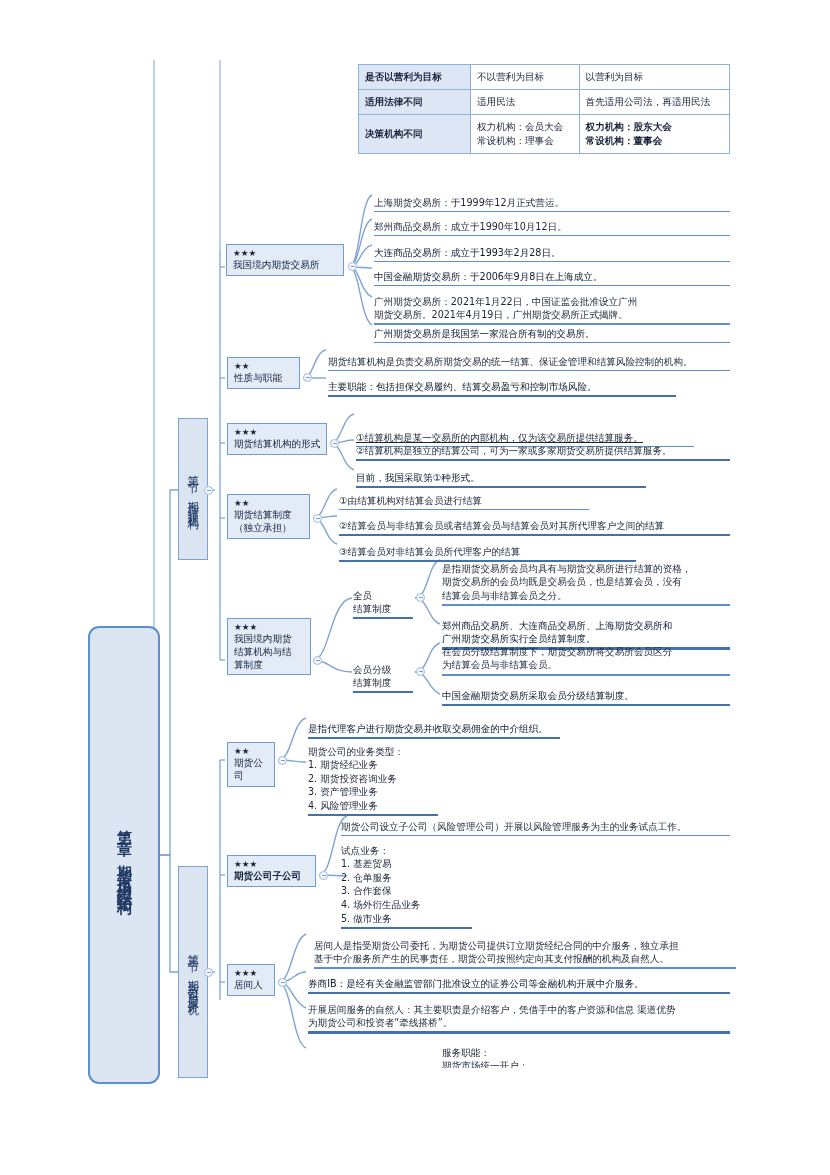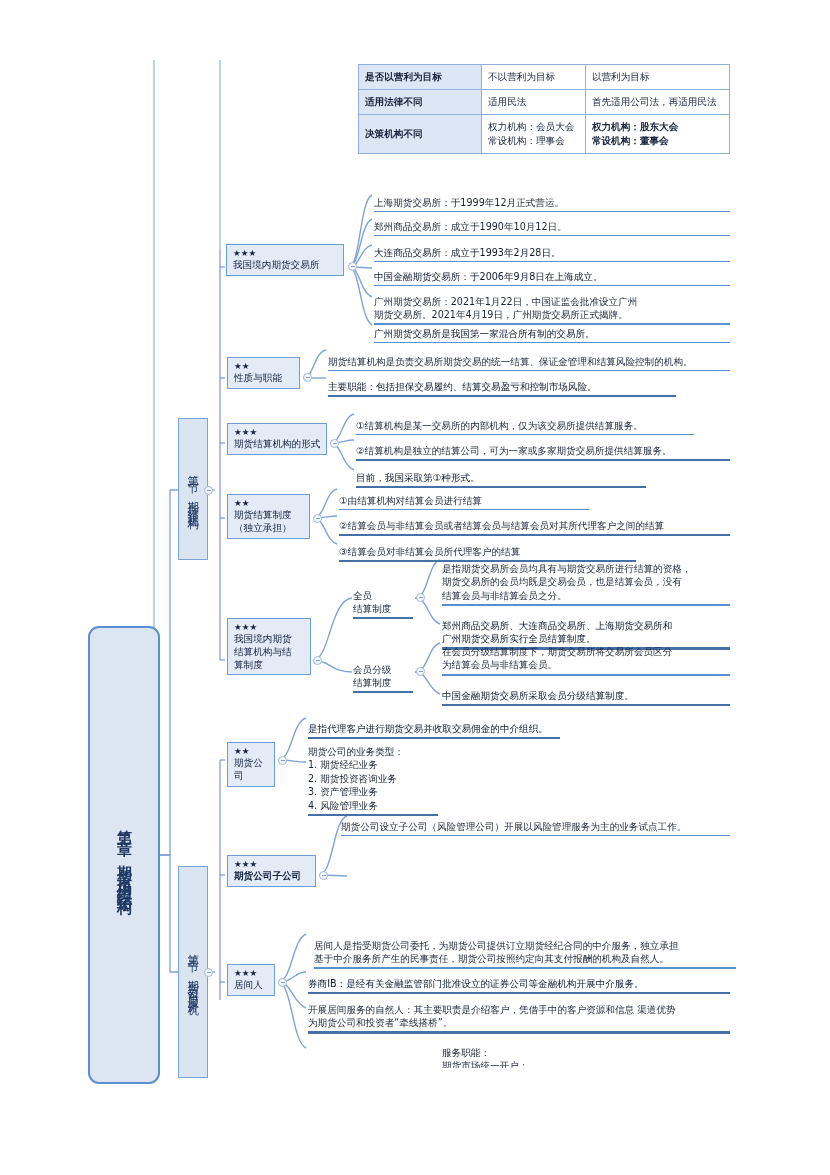--- a/index.html
+++ b/index.html
@@ -110,21 +110,21 @@
   }
   #cmp-table td {
     border:1.3px solid #8fb0d9;
     padding:5px 6px;
     vertical-align:middle;
     line-height:1.45;
     color:#16223a;
     white-space:pre-line;
   }
   #cmp-table tr.clipped td { border-top:none; padding-top:0; height:9px; color:#c9d6e8; }
-  #cmp-table td.rowhead { background:#dde6f4; font-weight:bold; width:123px; }
+  #cmp-table td.rowhead { background:#dde6f4; font-weight:bold; width:112px; }
   #cmp-table td.cell { background:#ffffff; }
   #cmp-table td.bold { font-weight:bold; }
 </style>
 </head>
 <body>
 
 <div id="page">
 
   <svg id="wires" viewBox="0 0 830 1175">
     <g fill="none" stroke="#9cb8dd" stroke-width="1.3">
@@ -272,21 +272,21 @@
   <div class="leaf bold thick" style="left:328px; top:366px; width:348px;">
     <span>主要职能：包括担保交易履约、结算交易盈亏和控制市场风险。</span><span class="ul"></span>
   </div>
 
   <div class="topic-box" style="left:227px; top:423px; width:100px;">
     <span class="stars">★★★</span>
     <span class="tlabel">期货结算机构的形式</span>
   </div>
   <div class="toggle" style="left:330px; top:439px;"></div>
 
-  <div class="leaf" style="left:356px; top:405px; width:338px;">
+  <div class="leaf" style="left:356px; top:417px; width:338px;text-decoration:underline;">
     <span>①结算机构是某一交易所的内部机构，仅为该交易所提供结算服务。</span><span class="ul"></span>
   </div>
   <div class="leaf thick" style="left:356px; top:430px; width:374px;">
     <span>②结算机构是独立的结算公司，可为一家或多家期货交易所提供结算服务。</span><span class="ul"></span>
   </div>
   <div class="leaf bold thick" style="left:356px; top:457px; width:290px;">
     <span>目前，我国采取第①种形式。</span><span class="ul"></span>
   </div>
 
   <div class="topic-box" style="left:227px; top:494px; width:83px;">
@@ -363,20 +363,28 @@
 
   <div class="topic-box bold" style="left:227px; top:855px; width:89px;">
     <span class="stars">★★★</span>
     <span class="tlabel">期货公司子公司</span>
   </div>
   <div class="toggle" style="left:319px; top:871px;"></div>
 
   <div class="leaf" style="left:341px; top:806px; width:389px;">
     <span>期货公司设立子公司（风险管理公司）开展以风险管理服务为主的业务试点工作。</span><span class="ul"></span>
   </div>
+  <div class="leaf thick" style="left:341px; top:830px; width:131px;">
+    <span>试点业务：
+1. 基差贸易
+2. 仓单服务
+3. 合作套保
+4. 场外衍生品业务
+5. 做市业务</span><span class="ul"></span>
+  </div>
 
   <div class="topic-box" style="left:227px; top:964px; width:48px;">
     <span class="stars">★★★</span>
     <span class="tlabel">居间人</span>
   </div>
   <div class="toggle" style="left:278px; top:978px;"></div>
 
   <div class="leaf" style="left:314px; top:925px; width:422px;">
     <span>居间人是指受期货公司委托，为期货公司提供订立期货经纪合同的中介服务，独立承担
 基于中介服务所产生的民事责任，期货公司按照约定向其支付报酬的机构及自然人。</span><span class="ul"></span>

